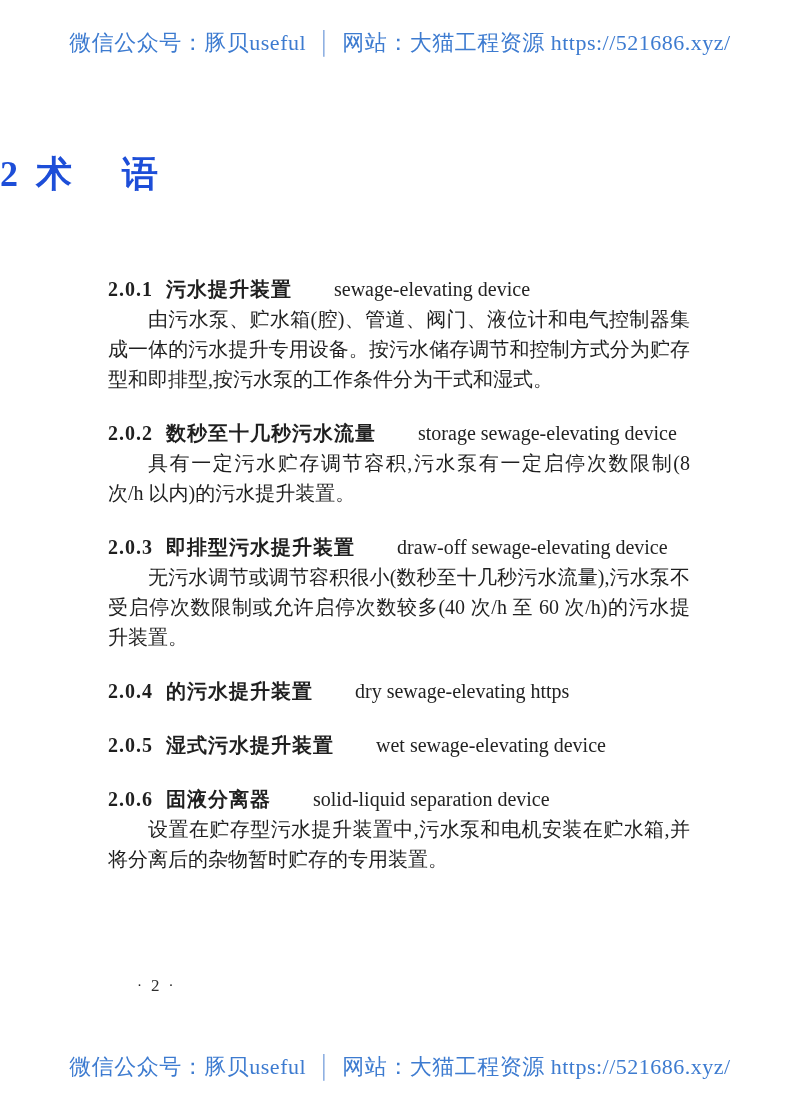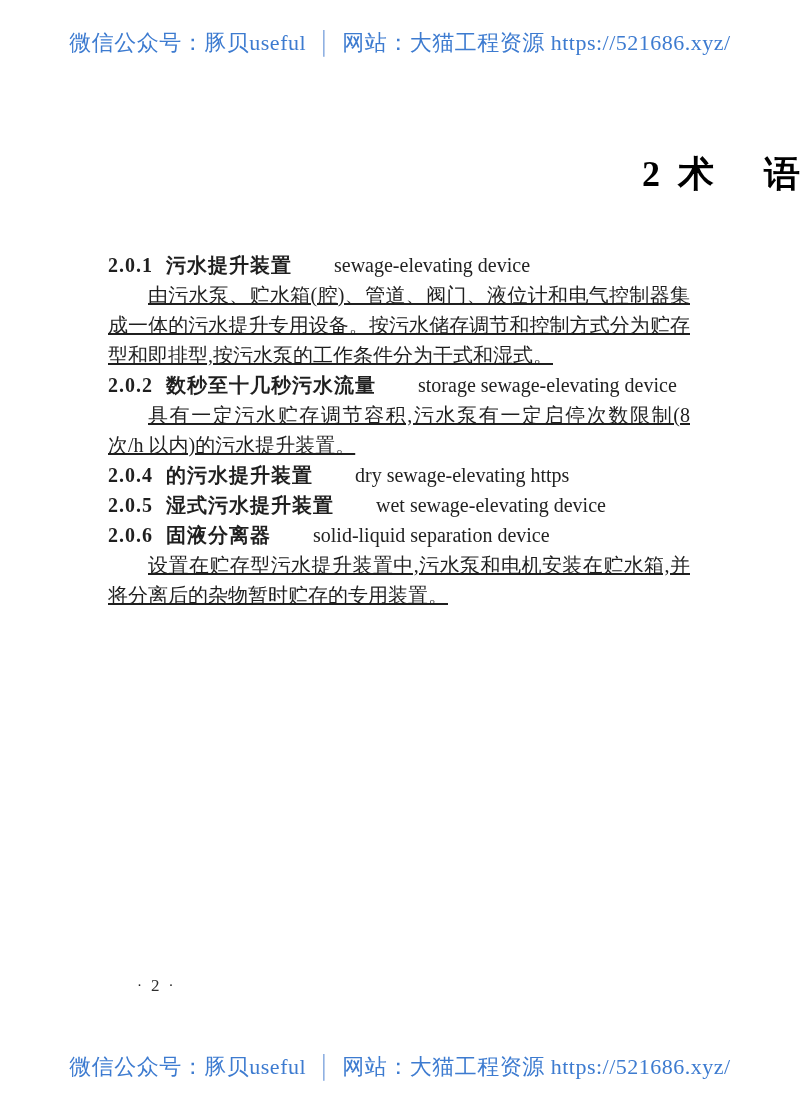--- a/index.html
+++ b/index.html
@@ -30,55 +30,54 @@
     color: #8fb0e2;
     margin: 0 10px;
     font-weight: 400;
   }
   
   .chapter-title {
     position: absolute;
     top: 150px;
     left: 0;
     width: 100%;
-    text-align: right;
+    text-align: left;
     font-size: 36px;
     font-weight: bold;
-    color: #000000;
+    color: #1d4ed8;
   }
   .chapter-title .t-num { margin-right: 18px; }
   .chapter-title .t-w1  { margin-right: 50px; }
   
   .content {
     position: absolute;
     top: 250px;
     left: 108px;
     width: 582px;
     font-size: 20px;
     line-height: 30px;
     color: #1f1f1f;
     text-align: justify;
   }
-  .term-heading { text-align: justify; }
+  .term-heading { text-align: justify; margin-top: 24px; }
   .term-num {
     font-weight: bold;
     margin-right: 13px;
     letter-spacing: 1px;
   }
   .term-cn {
     font-family: "Liberation Sans", "DejaVu Sans", sans-serif;
     font-weight: bold;
     margin-right: 42px;
     letter-spacing: 1px;
   }
   .term-en { color: #222222; }
   .term-para {
     text-indent: 2em;
     text-align: justify;
-    text-decoration: underline;
   }
   
   .page-number {
     position: absolute;
     top: 976px;
     left: 130px;
     font-size: 17px;
     color: #2e2e2e;
     letter-spacing: 2px;
   }
@@ -111,20 +110,26 @@
       <div class="term-para">由污水泵、贮水箱(腔)、管道、阀门、液位计和电气控制器集成一体的污水提升专用设备。按污水储存调节和控制方式分为贮存型和即排型,按污水泵的工作条件分为干式和湿式。</div>
     </div>
 
     <div class="term-entry">
       <div class="term-heading">
         <span class="term-num">2.0.2</span><span class="term-cn">数秒至十几秒污水流量</span><span class="term-en">storage sewage-elevating device</span>
       </div>
       <div class="term-para">具有一定污水贮存调节容积,污水泵有一定启停次数限制(8 次/h 以内)的污水提升装置。</div>
     </div>
 
+    <div class="term-entry">
+      <div class="term-heading">
+        <span class="term-num">2.0.3</span><span class="term-cn">即排型污水提升装置</span><span class="term-en">draw-off sewage-elevating device</span>
+      </div>
+      <div class="term-para">无污水调节或调节容积很小(数秒至十几秒污水流量),污水泵不受启停次数限制或允许启停次数较多(40 次/h 至 60 次/h)的污水提升装置。</div>
+    </div>
 
     <div class="term-entry">
       <div class="term-heading">
         <span class="term-num">2.0.4</span><span class="term-cn">的污水提升装置</span><span class="term-en">dry sewage-elevating https</span>
       </div>
     </div>
 
     <div class="term-entry">
       <div class="term-heading">
         <span class="term-num">2.0.5</span><span class="term-cn">湿式污水提升装置</span><span class="term-en">wet sewage-elevating device</span>

